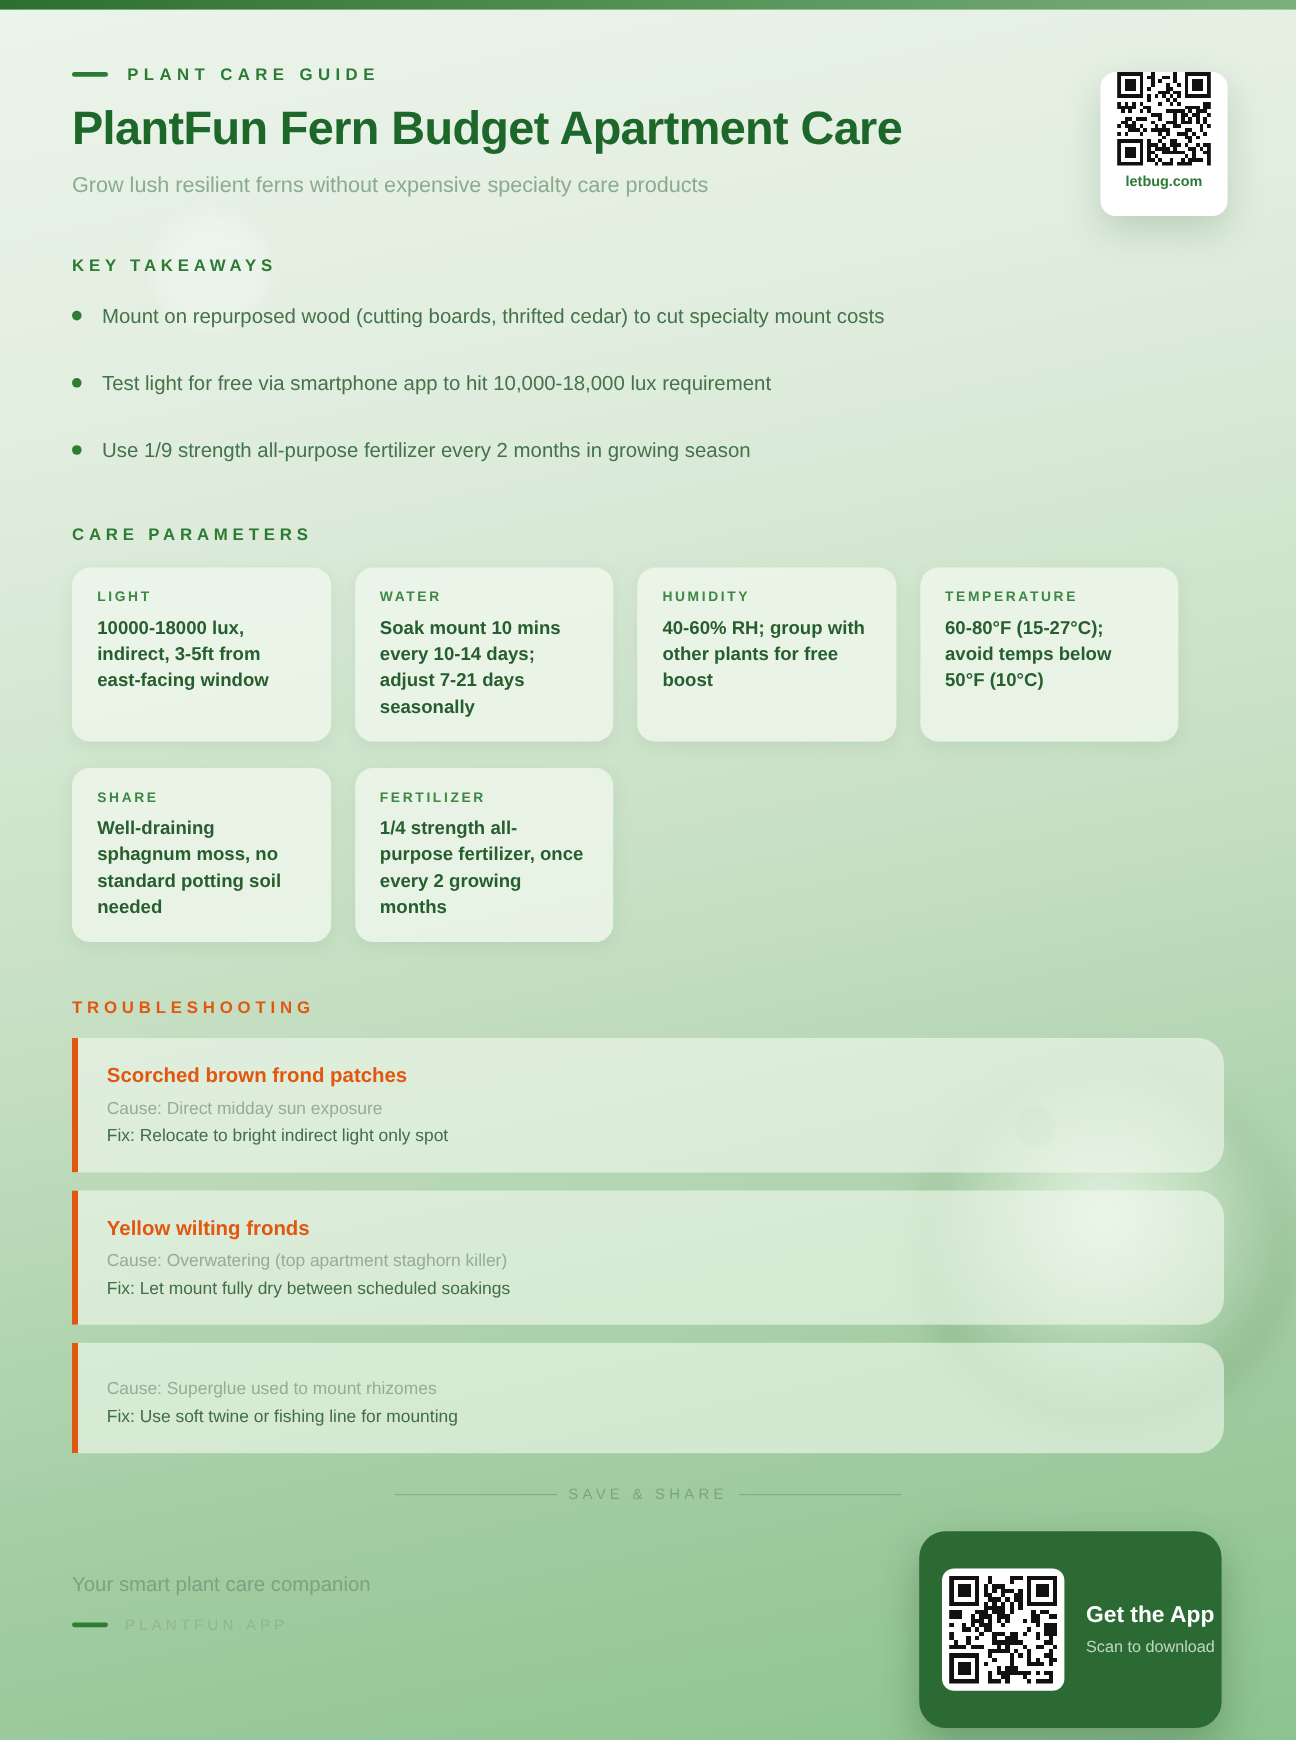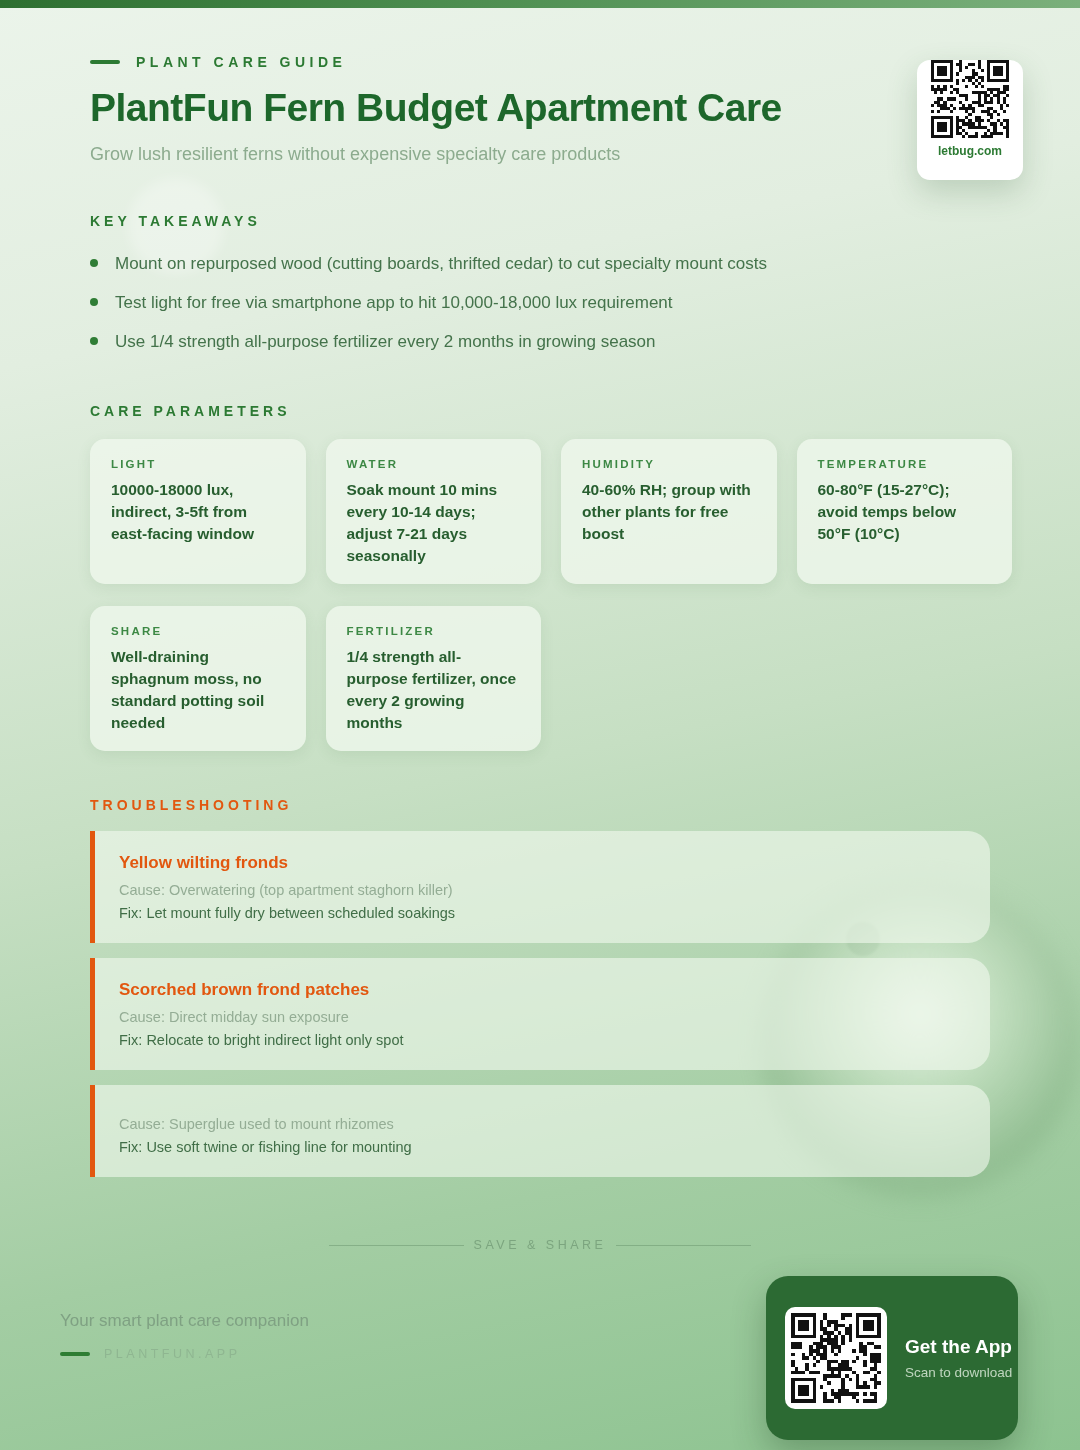--- a/index.html
+++ b/index.html
@@ -32,21 +32,21 @@
     background: rgba(60,110,65,0.18); filter: blur(1px);
   }
   .blob-big {
     left: 760px; top: 880px; width: 320px; height: 320px;
     background: radial-gradient(circle at 50% 42%,
       rgba(238,247,236,0.85) 0%, rgba(210,232,206,0.55) 32%,
       rgba(130,175,130,0.45) 68%, rgba(130,175,130,0) 100%);
     filter: blur(10px);
   }
 
-  .content { position: relative; z-index: 2; padding: 0 90px; }
+  .content { position: relative; z-index: 2; padding: 0 60px; }
 
   
   .eyebrow-row { display: flex; align-items: center; gap: 16px; padding-top: 54px; }
   .eyebrow-dash { width: 30px; height: 4px; border-radius: 2px; background: #2c7a33; }
   .eyebrow {
     font-size: 14px; font-weight: bold; letter-spacing: 4.5px; color: #2c7a33;
   }
   .title {
     margin-top: 16px;
     font-size: 39px; font-weight: bold; letter-spacing: -0.5px;
@@ -65,21 +65,21 @@
   .qr-top-label { margin-top: 6px; font-size: 12px; font-weight: bold; color: #2c7a33; }
 
   
   .section-heading {
     font-size: 14px; font-weight: bold; letter-spacing: 4px; color: #2c7a33;
   }
   .section-heading.orange { color: #e2570f; }
 
   
   .takeaways { margin-top: 48px; }
-  .takeaway-list { margin-top: 24px; display: flex; flex-direction: column; gap: 17px; }
+  .takeaway-list { margin-top: 24px; display: flex; flex-direction: column; gap: 34px; }
   .takeaway-item { display: flex; align-items: flex-start; gap: 17px; }
   .takeaway-dot {
     flex: 0 0 auto; width: 8px; height: 8px; margin-top: 6px;
     border-radius: 50%; background: #2f7d35;
   }
   .takeaway-text { font-size: 17px; color: #44734b; line-height: 1.3; }
 
   
   .care { margin-top: 50px; }
   .care-grid {
@@ -477,21 +477,21 @@
         <div class="takeaway-item">
           <div class="takeaway-dot"></div>
           <div class="takeaway-text">Mount on repurposed wood (cutting boards, thrifted cedar) to cut specialty mount costs</div>
         </div>
         <div class="takeaway-item">
           <div class="takeaway-dot"></div>
           <div class="takeaway-text">Test light for free via smartphone app to hit 10,000-18,000 lux requirement</div>
         </div>
         <div class="takeaway-item">
           <div class="takeaway-dot"></div>
-          <div class="takeaway-text">Use 1/4 strength all-purpose fertilizer every 2 months in growing season</div>
+          <div class="takeaway-text">Use 1/9 strength all-purpose fertilizer every 2 months in growing season</div>
         </div>
       </div>
     </div>
 
     <div class="care">
       <div class="section-heading">CARE PARAMETERS</div>
       <div class="care-grid">
         <div class="care-card">
           <div class="care-label">LIGHT</div>
           <div class="care-text">10000-18000 lux, indirect, 3-5ft from east-facing window</div>
@@ -516,28 +516,28 @@
           <div class="care-label">FERTILIZER</div>
           <div class="care-text">1/4 strength all-purpose fertilizer, once every 2 growing months</div>
         </div>
       </div>
     </div>
 
     <div class="trouble">
       <div class="section-heading orange">TROUBLESHOOTING</div>
       <div class="trouble-list">
         <div class="trouble-card">
+          <div class="trouble-title">Scorched brown frond patches</div>
+          <div class="trouble-cause">Cause: Direct midday sun exposure</div>
+          <div class="trouble-fix">Fix: Relocate to bright indirect light only spot</div>
+        </div>
+        <div class="trouble-card">
           <div class="trouble-title">Yellow wilting fronds</div>
           <div class="trouble-cause">Cause: Overwatering (top apartment staghorn killer)</div>
           <div class="trouble-fix">Fix: Let mount fully dry between scheduled soakings</div>
-        </div>
-        <div class="trouble-card">
-          <div class="trouble-title">Scorched brown frond patches</div>
-          <div class="trouble-cause">Cause: Direct midday sun exposure</div>
-          <div class="trouble-fix">Fix: Relocate to bright indirect light only spot</div>
         </div>
         <div class="trouble-card">
           <div class="trouble-cause">Cause: Superglue used to mount rhizomes</div>
           <div class="trouble-fix">Fix: Use soft twine or fishing line for mounting</div>
         </div>
       </div>
     </div>
   </div>
 
   <div class="divider">

